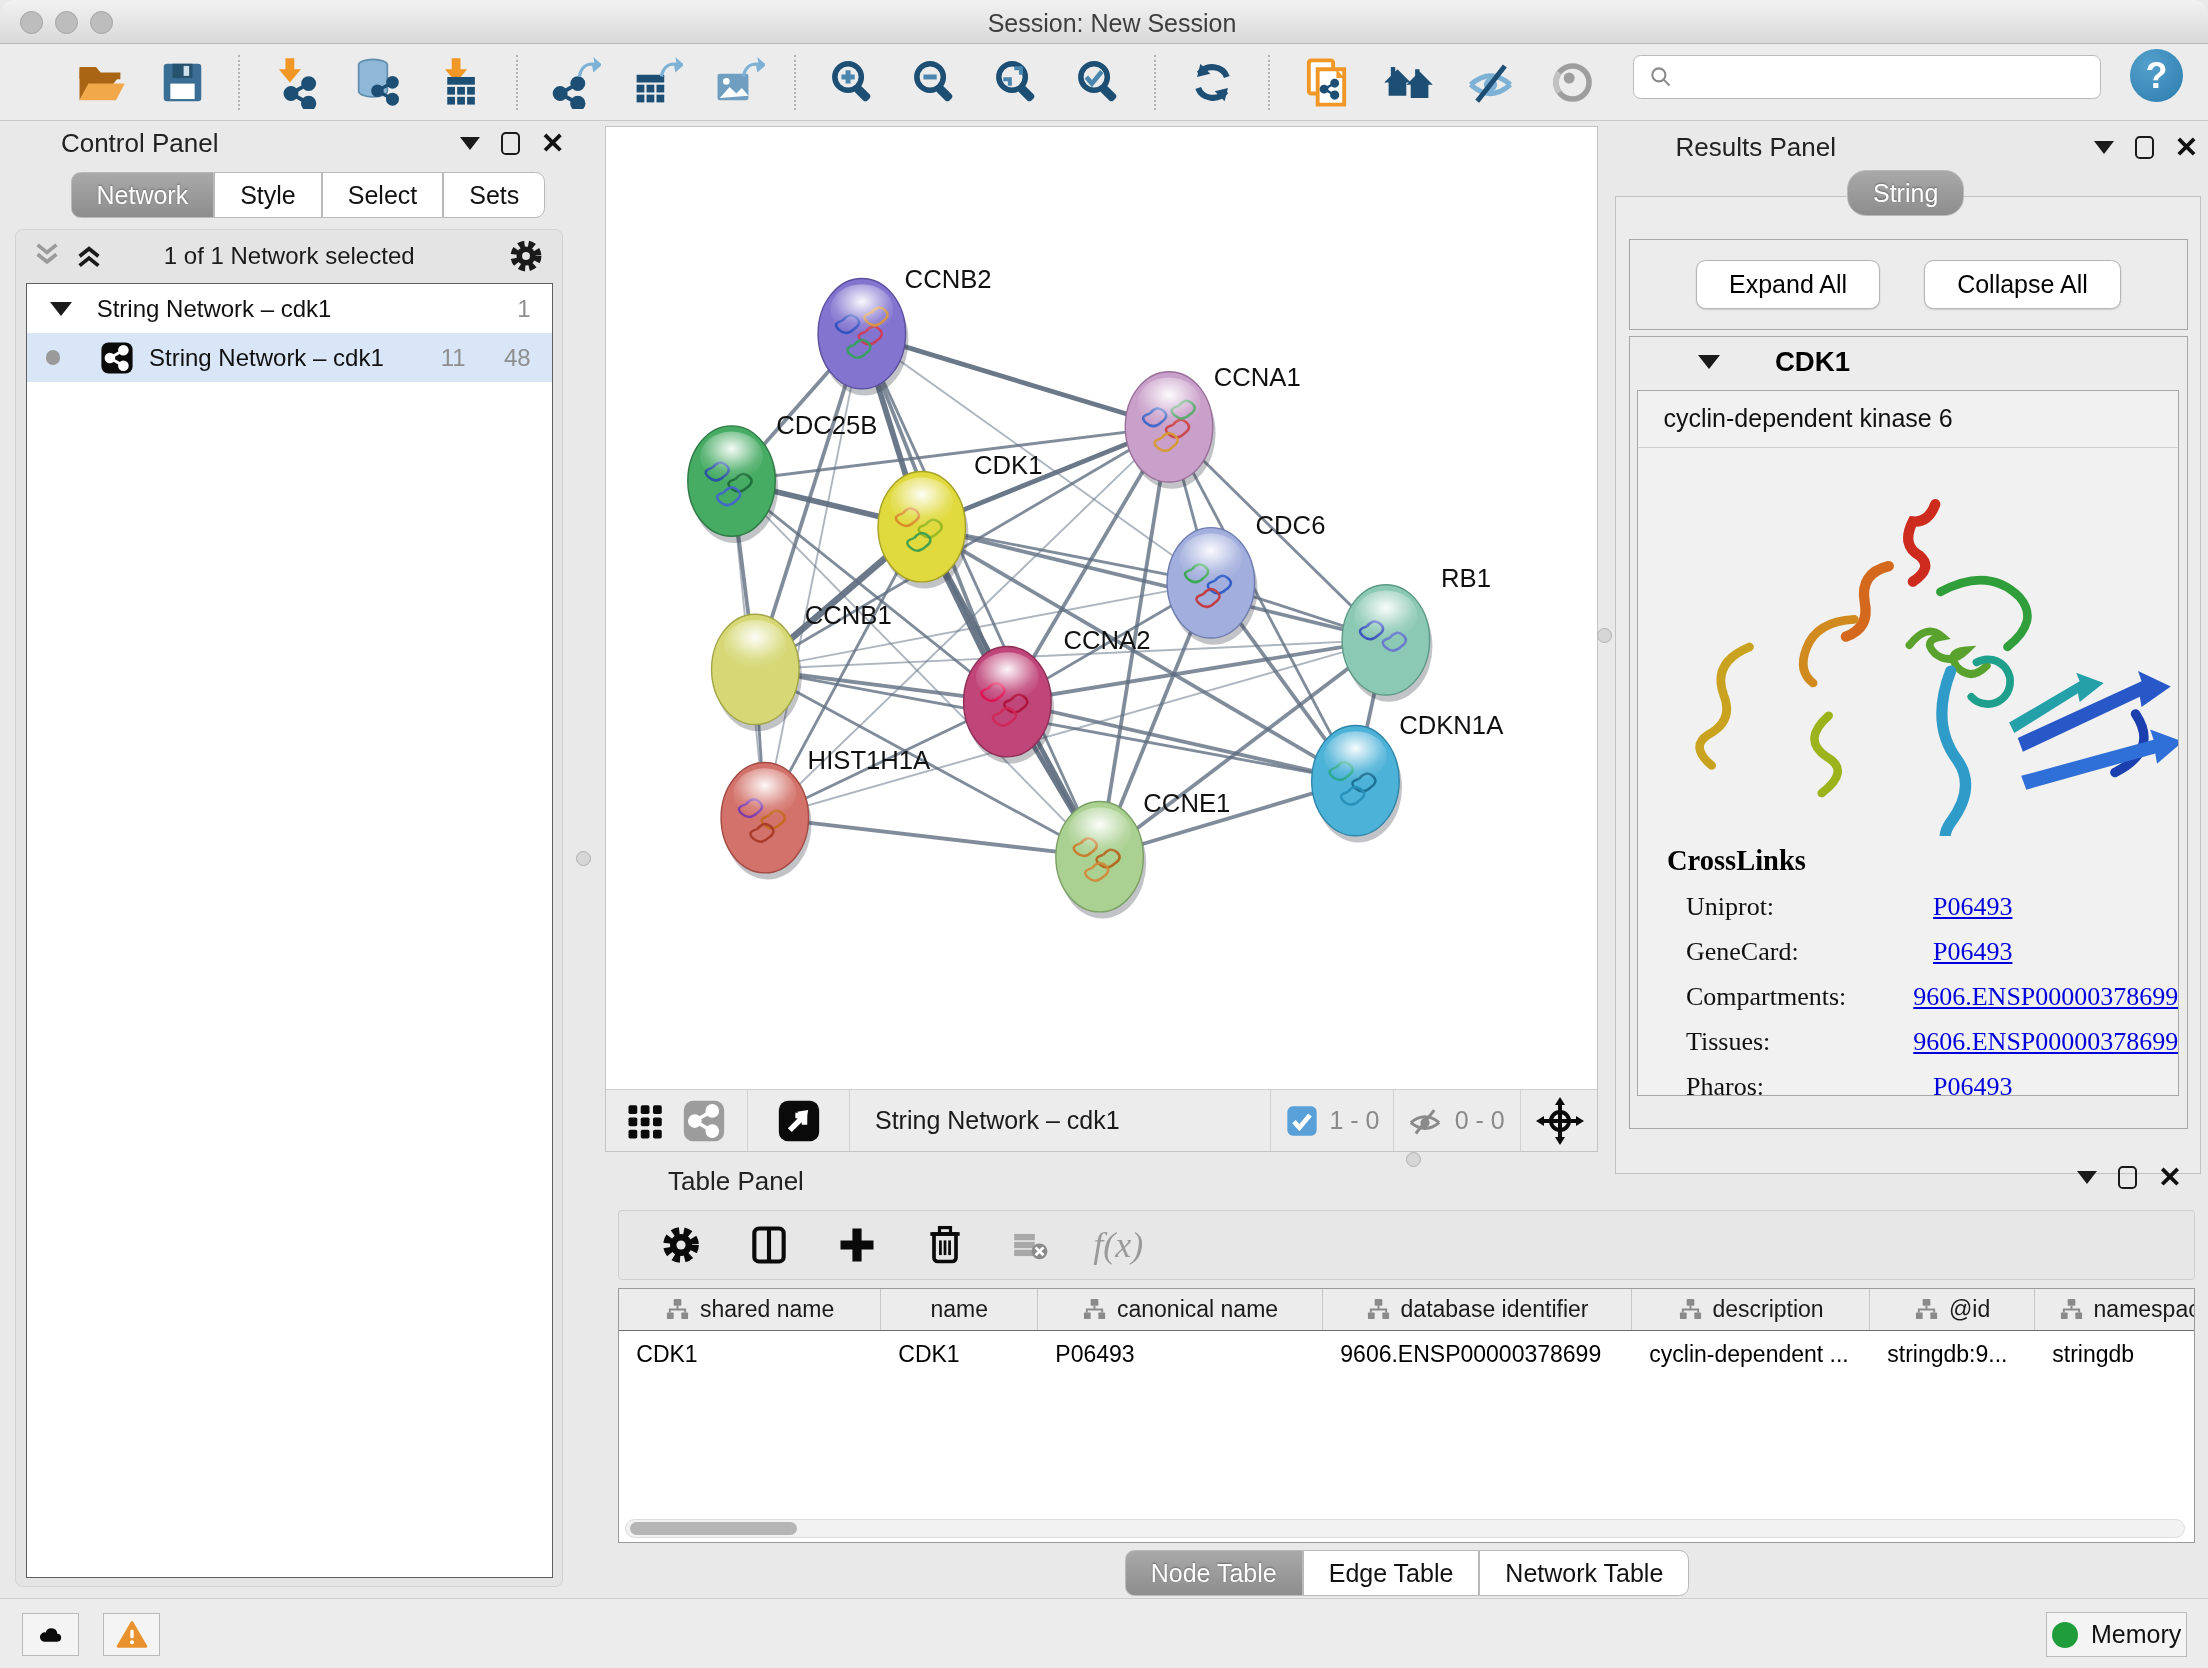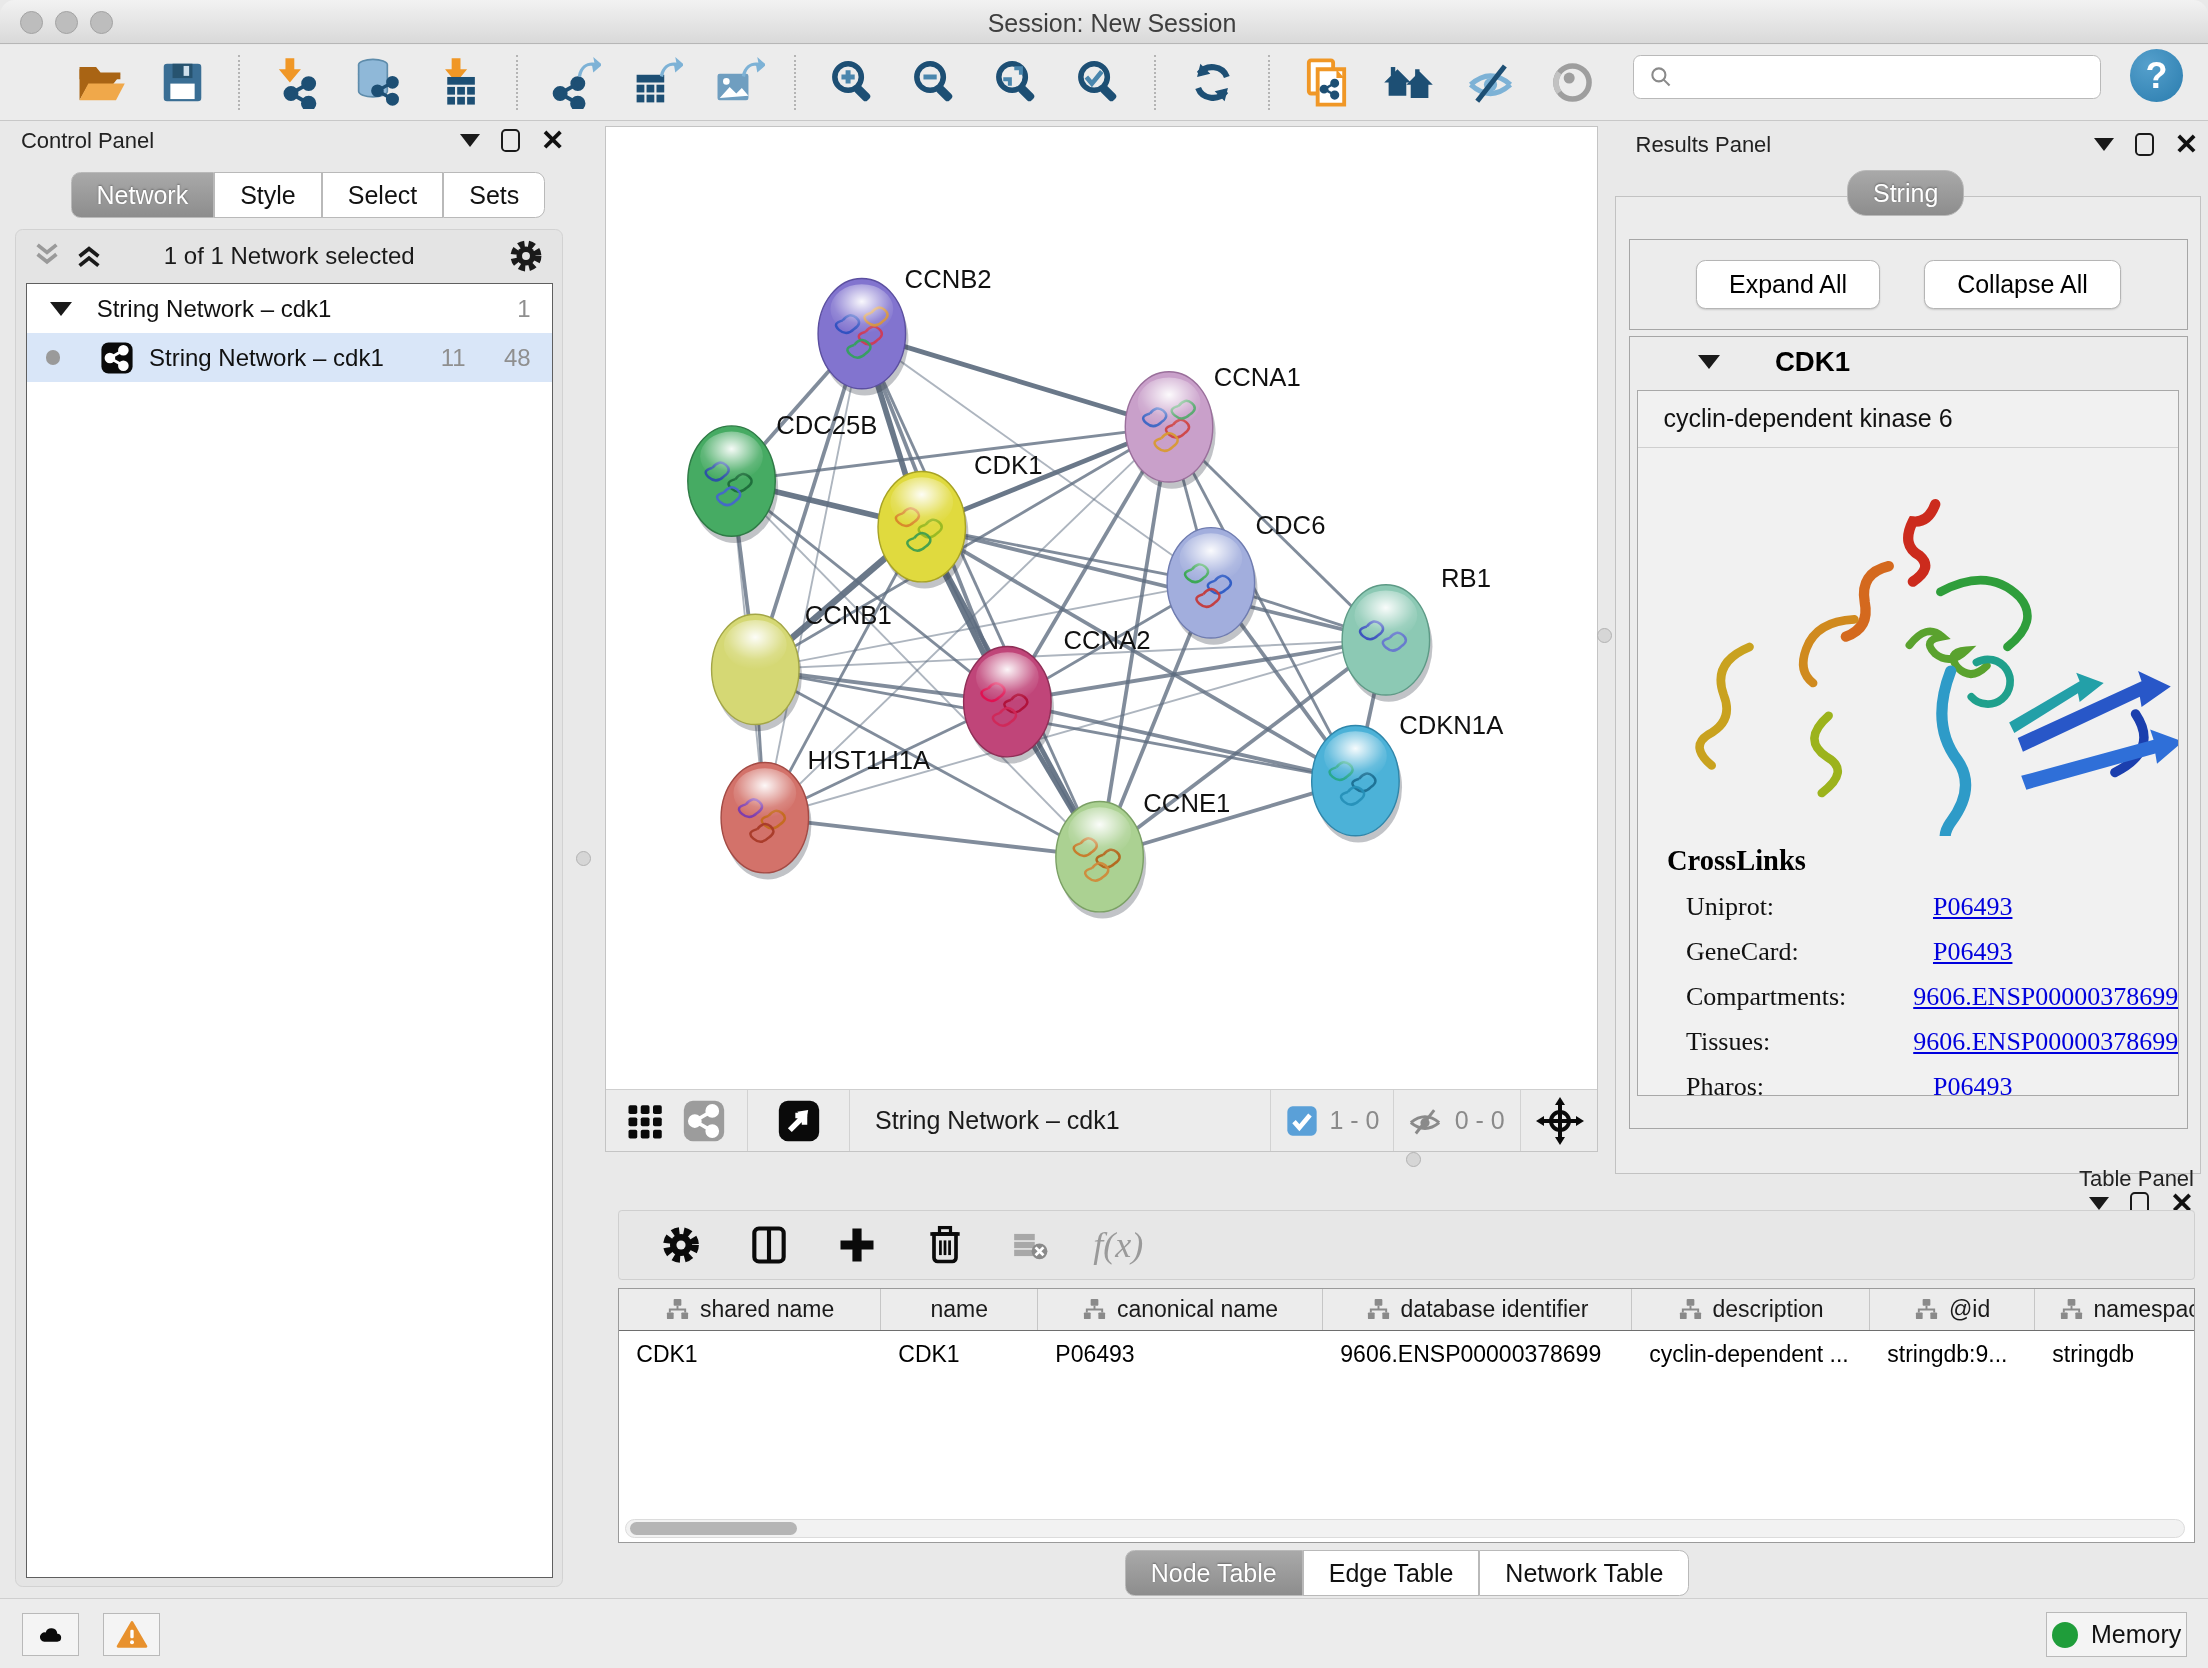--- a/index.html
+++ b/index.html
@@ -28,21 +28,21 @@
   #tb-search { position:absolute; right:107px; top:55px; width:468px; height:44px;
     background:#fff; border:1px solid #b9b9b9; border-radius:7.6px; display:flex; align-items:center; }
   #tb-search svg { width:28.5px; height:28.5px; margin-left:13.3px; }
   #tb-search input { border:none; outline:none; flex:1; font-size:23px; height:38px;
     font-family:"Liberation Sans",sans-serif; background:transparent; }
   #tb-help { position:absolute; right:25px; top:49px; width:53px; height:53px; border-radius:50%;
     background:radial-gradient(circle at 35% 30%, #55a0cc, #2a7cae); color:#fff; font-size:36px;
     font-weight:bold; display:flex; align-items:center; justify-content:center; }
 
   
-  .panel-title { font-size:22px; color:#222; }
+  .panel-title { font-size:26px; color:#222;margin-left:40px; }
   .panel-ctrl { display:flex; align-items:center; gap:21px; }
   .icon-tri { width:0; height:0; border-left:10.5px solid transparent; border-right:10.5px solid transparent;
     border-top:13.3px solid #1a1a1a; }
   .icon-float { width:19px; height:23px; border:2.9px solid #1a1a1a; border-radius:4.8px; }
   .icon-x { font-size:28.5px; font-weight:bold; color:#111; line-height:23px; }
 
   
   .tab { height:46px; display:flex; align-items:center; justify-content:center;
     font-size:25px; background:#fff; border:1px solid #b9b9b9; color:#111; padding:0 25px; }
   .tab.sel { background:linear-gradient(#a9a9a9,#8d8d8d); color:#fff;
@@ -90,21 +90,21 @@
     background:#f1f1f1; border:1px solid #a8a8a8; overflow:hidden; }
   #rp-desc { font-size:25px; color:#111; padding:13.3px 0 13.3px 25px; border-bottom:1px solid #cfcfcf; }
   #rp-crosslinks { font-family:"Liberation Serif", serif; padding-left:28.5px; margin-top:9.5px; }
   #rp-cl-title { font-size:28.5px; font-weight:bold; }
   .cl-row { display:flex; margin-top:15px; font-size:26px; }
   .cl-label { width:266px; padding-left:19px; color:#111; }
   .cl-link { color:#0000dd; text-decoration:underline; }
 
   
   #table-panel { left:605px; top:1162px; width:1604px; height:436px; }
-  #tp-header { position:absolute; left:23px; top:3.8px; right:15px; display:flex; align-items:flex-end;flex-direction:column; }
+  #tp-header { position:absolute; left:23px; top:3.8px; right:27px; display:flex; align-items:flex-start; }
   #tp-toolbar { position:absolute; left:13.3px; top:48px; width:1577px; height:70px;
     background:#e7e7e7; border:1px solid #cfcfcf; border-radius:3.8px;
     display:flex; align-items:center; gap:44px; padding-left:40px; }
   #tp-toolbar svg { width:44px; height:44px; }
   #tp-fx { font-family:"Liberation Serif", serif; font-style:italic; font-size:36px; color:#9a9a9a; }
   #tp-table { position:absolute; left:13.3px; top:126px; width:1577px; height:255px; background:#ffffff;
     border:1px solid #9a9a9a; overflow:hidden; }
   #tp-cols { display:flex; height:42px; background:#ececec; border-bottom:1.9px solid #6e6e6e; width:1617px; }
   .th { display:flex; align-items:center; justify-content:center; gap:9.5px; font-size:23px; color:#1a1a1a;
     border-right:1px solid #c6c6c6; flex:none; overflow:hidden; }

